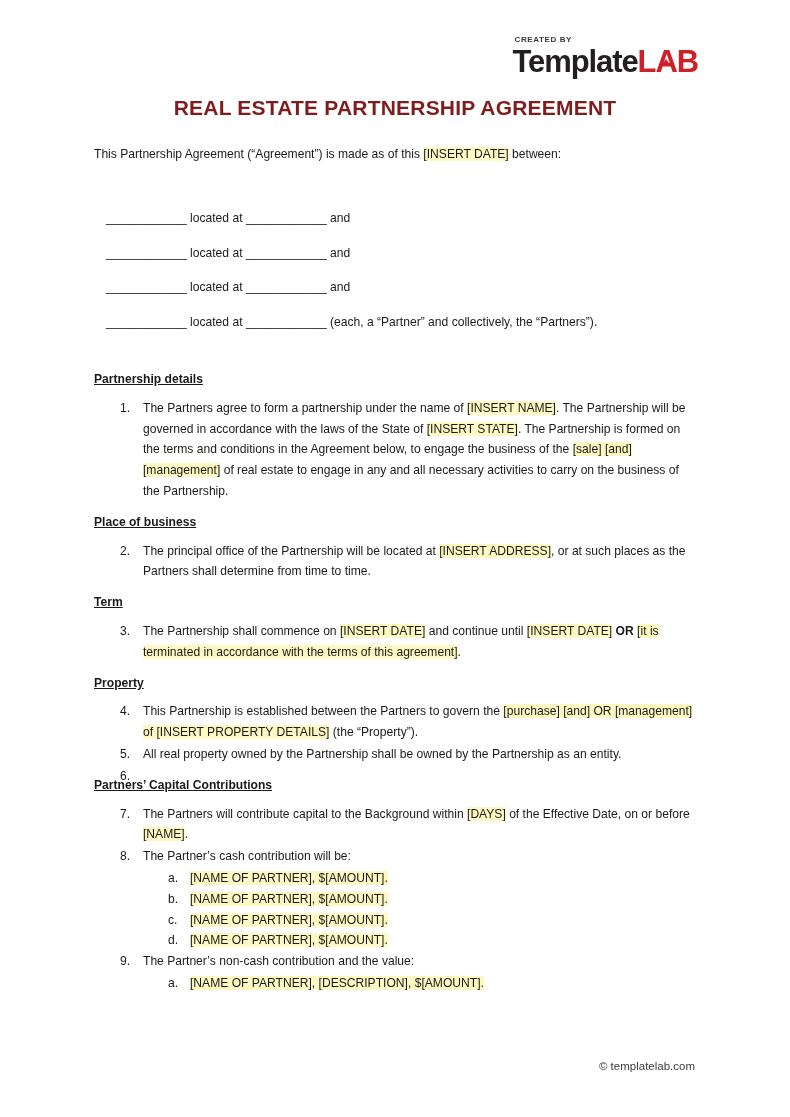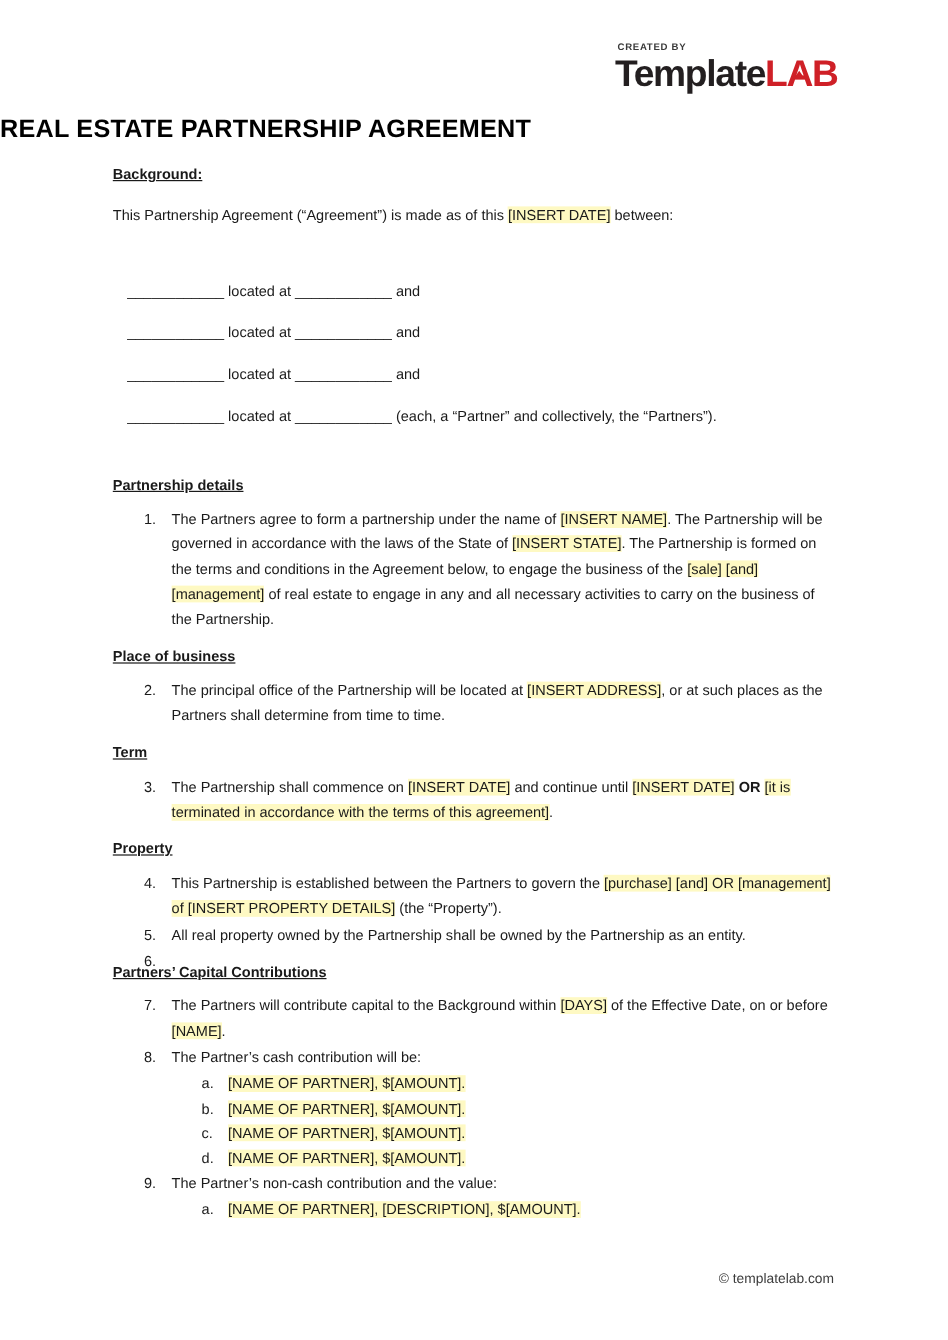--- a/index.html
+++ b/index.html
@@ -64,24 +64,25 @@
     border-right: 5px solid transparent;
     border-bottom: 7px solid #cf2027;
   }
 
   
   .doc-title {
     position: absolute;
     top: 96px;
     left: 0;
     right: 0;
+    text-align: center;
     font-size: 21px;
     font-weight: bold;
     letter-spacing: 0.2px;
-    color: #000000;
+    color: #7f1d1d;
   }
 
   
   .content {
     position: absolute;
     top: 135px;
     left: 94px;
     width: 600px;
     font-size: 12.1px;
     line-height: 1.72;
@@ -172,23 +173,20 @@
 
   <div class="logo-block">
     <div class="logo-created">CREATED BY</div>
     <div class="logo-word"><span class="logo-template">Template</span><span class="logo-lab">L</span><span class="logo-a-wrap"><span class="logo-lab">A</span><span class="logo-a-mark"></span></span><span class="logo-lab">B</span></div>
   </div>
 
   <div class="doc-title">REAL ESTATE PARTNERSHIP AGREEMENT</div>
 
   <div class="content">
 
-    <div class="heading-row">
-      <span class="section-heading">Background:</span>
-    </div>
     <div class="spacer-sm"></div>
     <p class="para"><span>This Partnership Agreement (“Agreement”) is made as of this </span><span class="hl">[INSERT DATE]</span><span> between:</span></p>
 
     <div class="spacer-lg"></div>
     <div class="spacer-md"></div>
 
     <div class="partner-block">
       <p class="partner-line"><span>____________ </span><span>located at</span><span> ____________ </span><span>and</span></p>
       <p class="partner-line"><span>____________ </span><span>located at</span><span> ____________ </span><span>and</span></p>
       <p class="partner-line"><span>____________ </span><span>located at</span><span> ____________ </span><span>and</span></p>

